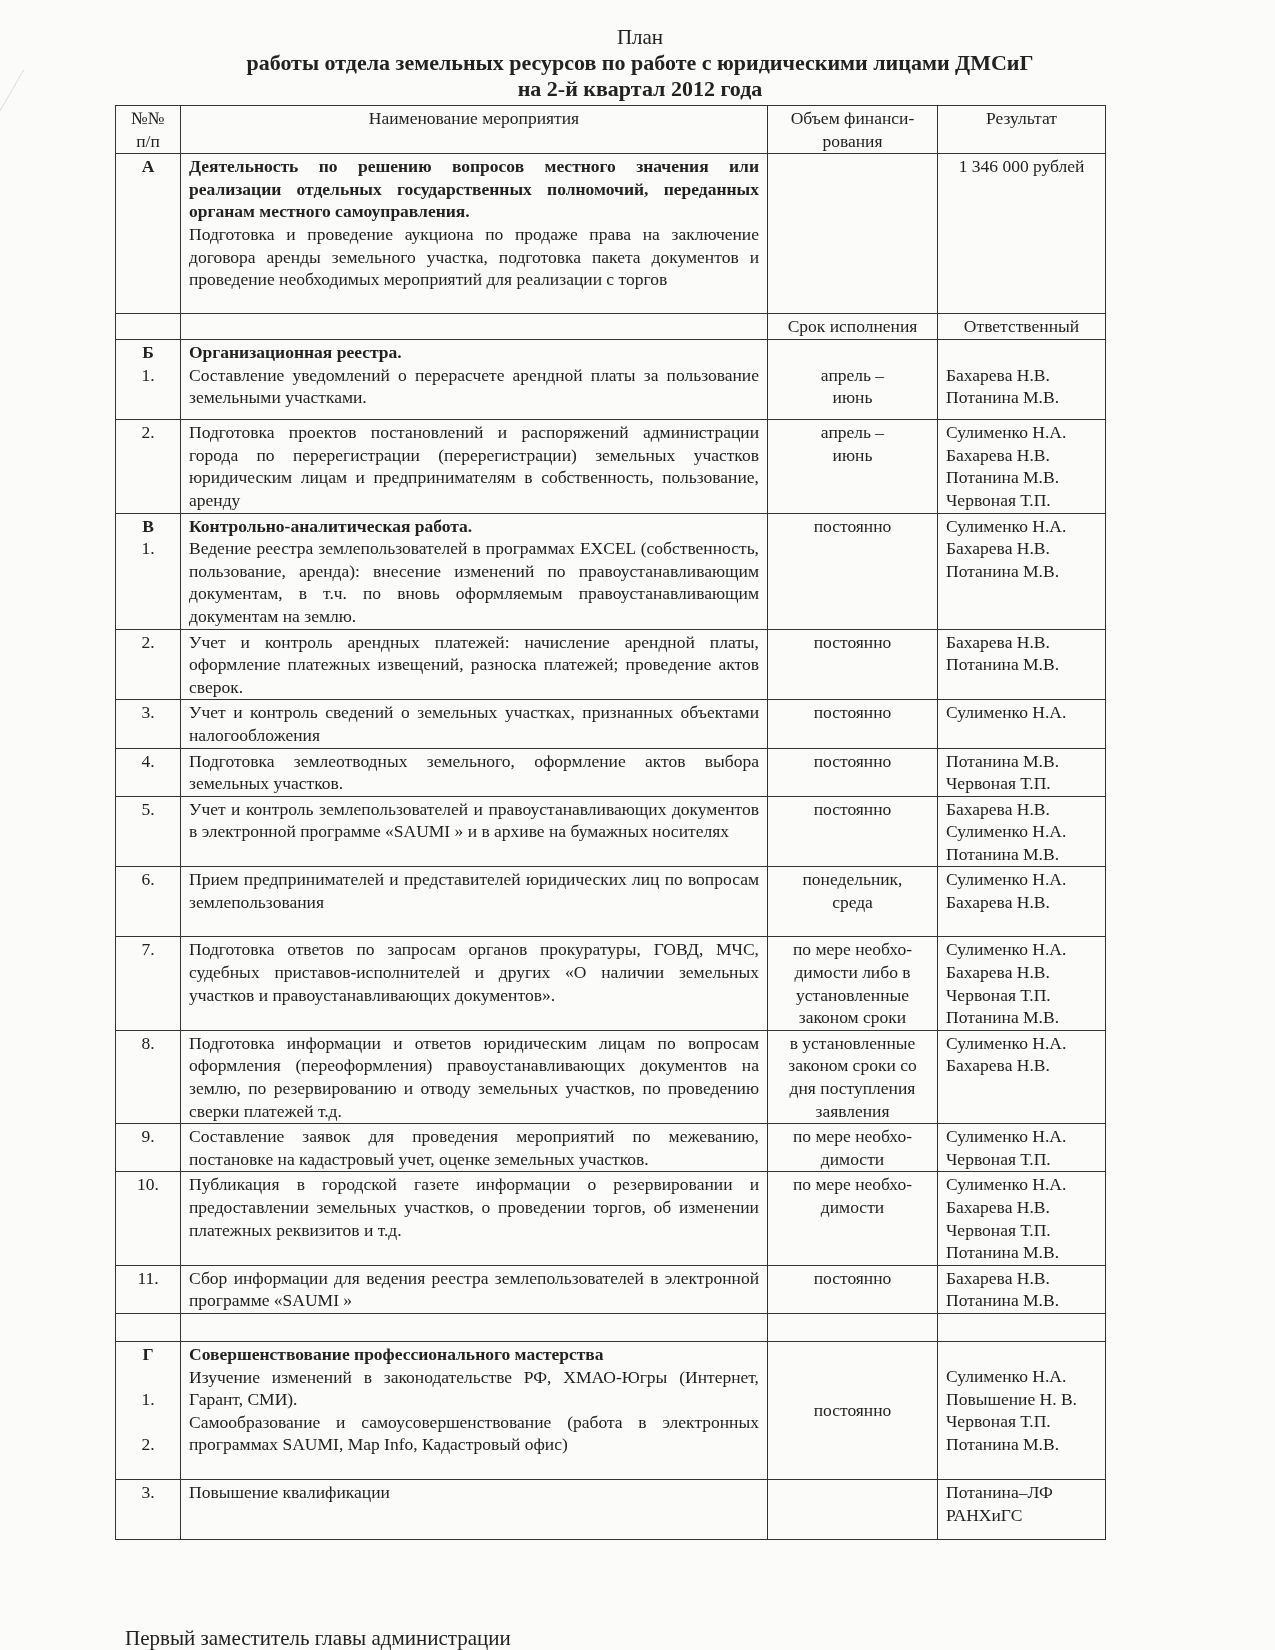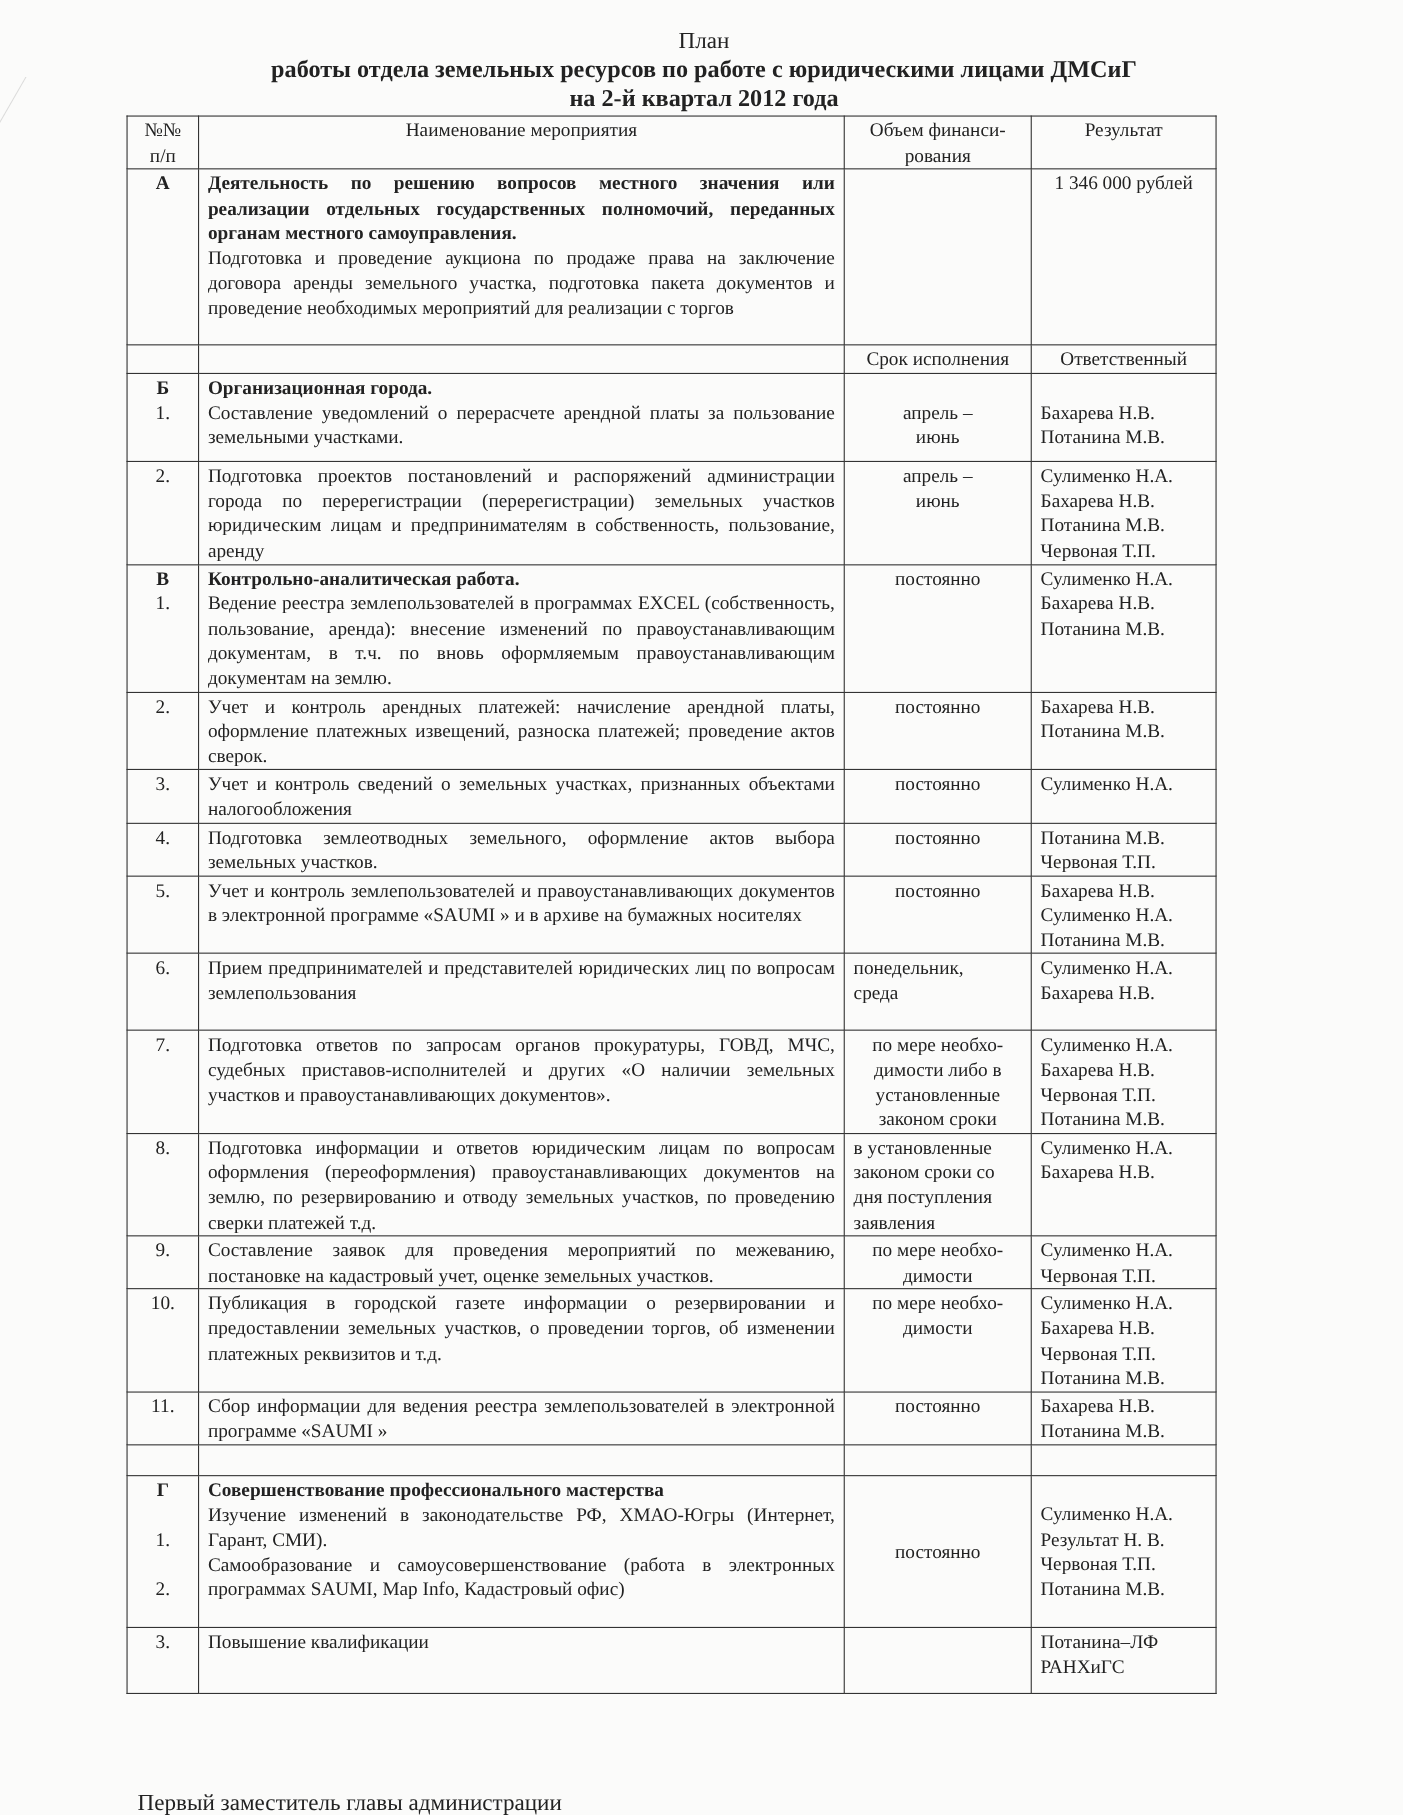--- a/index.html
+++ b/index.html
@@ -12,21 +12,21 @@
   .t1 { font-weight:normal; font-size:21px; line-height:26px; }
   .t2 { font-weight:bold; font-size:22px; line-height:26px; }
   table.plan {
     position:absolute; left:115px; top:105px; width:990px;
     border-collapse:collapse; font-size:17.5px; line-height:22.6px; table-layout:fixed;
   }
   table.plan td { border:1px solid #333; vertical-align:top; padding:1px 8px 1px 8px; }
   td.num { text-align:center; padding-left:2px; padding-right:2px; }
   td.desc { text-align:justify; }
   td.term { text-align:center; }
-  td.term.left { text-align:left; }
+  td.term.left { text-align:center; }
   td.resp { text-align:left; padding-left:10px; }
   td.center { text-align:center; }
   .bold { font-weight:bold; }
   .line { display:block; }
   .footer { position:absolute; left:125px; top:1626px; font-weight:normal; font-size:21px; }
   .scan-mark { position:absolute; left:0; top:70px; width:30px; height:80px;
     border-left:1px solid #bbb; transform:skewX(-30deg); opacity:0.5; }
 </style>
 </head>
 <body>
@@ -73,21 +73,21 @@
       <td></td>
       <td class="center">Срок исполнения</td>
       <td class="center">Ответственный</td>
     </tr>
   <tr style="height: 80px;">
         <td class="num">
           <span class="line bold">Б</span>
           <span class="line">1.</span>
         </td>
         <td class="desc">
-          <span class="line bold">Организационная города.</span>
+          <span class="line bold">Организационная реестра.</span>
           <span class="line">Составление уведомлений о перерасчете арендной платы за пользование земельными участками.</span>
         </td>
         <td class="term">
           <span class="line">&nbsp;</span>
           <span class="line">апрель –</span>
           <span class="line">июнь</span>
         </td>
         <td class="resp">
           <span class="line">&nbsp;</span>
           <span class="line">Бахарева Н.В.</span>
@@ -310,21 +310,21 @@
         <td class="desc">
           <span class="line bold">Совершенствование профессионального мастерства</span>
           <span class="line">Изучение изменений в законодательстве РФ, ХМАО-Югры (Интернет, Гарант, СМИ).</span>
           <span class="line">Самообразование и самоусовершенствование (работа в электронных программах SAUMI, Map Info, Кадастровый офис)</span>
         </td>
         <td class="term" style="vertical-align: middle;">
           <span class="line">постоянно</span>
         </td>
         <td class="resp" style="padding-top: 23px;">
           <span class="line">Сулименко Н.А.</span>
-          <span class="line">Результат Н. В.</span>
+          <span class="line">Повышение Н. В.</span>
           <span class="line">Червоная Т.П.</span>
           <span class="line">Потанина М.В.</span>
         </td>
       </tr>
       <tr style="height: 60px;">
         <td class="num">3.</td>
         <td class="desc">Повышение квалификации</td>
         <td class="term"></td>
         <td class="resp">
           <span class="line">Потанина–ЛФ</span>

